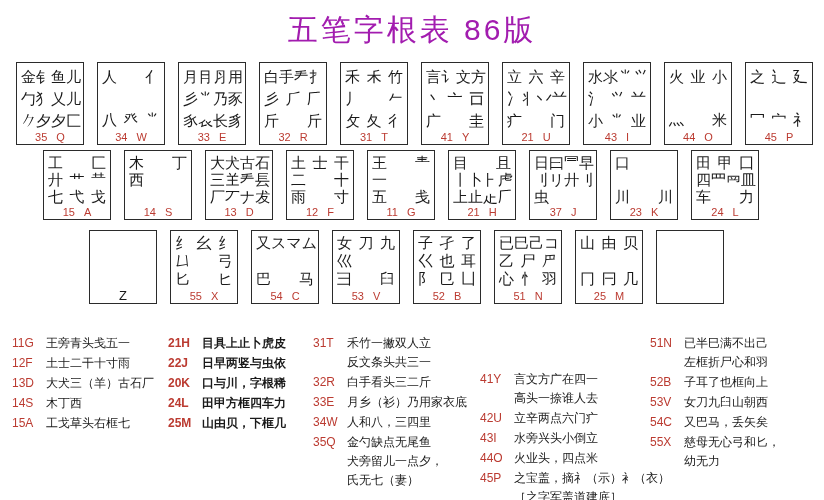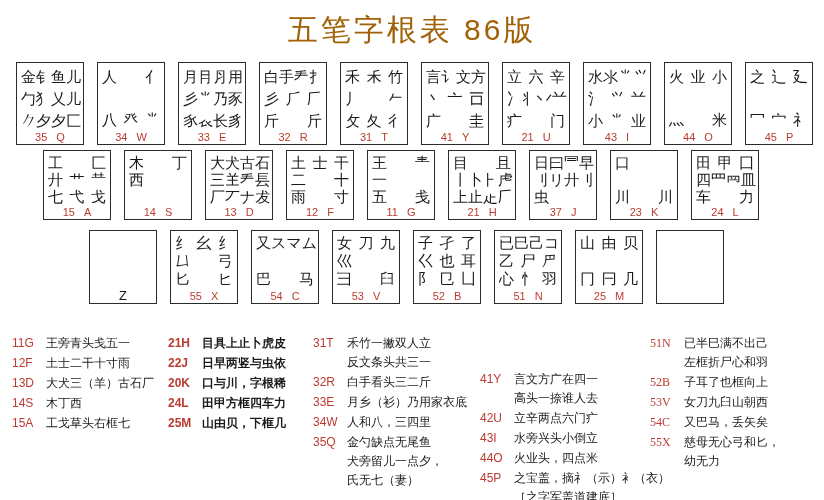--- a/index.html
+++ b/index.html
@@ -1,19 +1,19 @@
 <!DOCTYPE html>
 <html style="--accent: #bb3b31;"><head>
 <meta charset="utf-8">
 <style>
   html,body{margin:0;padding:0;background:#fff;}
   .page{position:relative;width:824px;height:500px;background:#fff;overflow:hidden;
         font-family:"Liberation Sans","DejaVu Sans",sans-serif;color:#1a1a1a;}
   .title{position:absolute;top:10px;left:0;width:100%;text-align:center;
-         font-size:30px;letter-spacing:3px;color:#a16207;}
+         font-size:30px;letter-spacing:3px;color:#a21caf;}
   .key-row{position:absolute;display:flex;gap:13px;}
   .row-1{top:62px;left:16px;}
   .row-2{top:150px;left:43px;}
   .row-3{top:230px;left:89px;}
   .key{box-sizing:border-box;width:68px;border:1px solid #2b2b2b;background:#fff;
        position:relative;padding:3px 4px 13px 4px;display:flex;flex-direction:column;}
   .row-1 .key{height:83px;}
   .row-2 .key{height:70px;}
   .row-3 .key{height:74px;}
   .roots-row{display:flex;justify-content:space-between;font-size:15px;}
@@ -24,21 +24,21 @@
   .key-label{position:absolute;bottom:1px;left:0;width:100%;display:flex;
              justify-content:center;gap:9px;font-size:11px;line-height:12px;}
   .kcode,.kletter{color:var(--accent,#bb3b31);}
   .kletter.dark{color:#1a1a1a;font-size:13px;}
   .mnemonics{position:absolute;left:0;top:0;width:100%;height:100%;}
   .mn-col{position:absolute;top:334px;font-size:12px;}
   .mn-col:nth-child(1){left:12px;}
   .mn-col:nth-child(2){left:168px;font-weight:bold;}
   .mn-col:nth-child(3){left:313px;}
   .mn-col:nth-child(4){left:480px;margin-top:36px;}
-  .mn-col:nth-child(5){left:650px;font-family:Liberation Serif, serif;}
+  .mn-col:nth-child(5){left:650px;}
   .mn-entry{display:flex;margin-bottom:1px;}
   .mn-code{color:var(--accent,#bb3b31);width:34px;flex:0 0 auto;line-height:19px;}
   .mn-line{line-height:19px;white-space:nowrap;}
 </style>
 </head>
 <body>
 
 <div class="page">
   <div class="title">五笔字根表 86版</div>
   <div class="key-row row-1">

